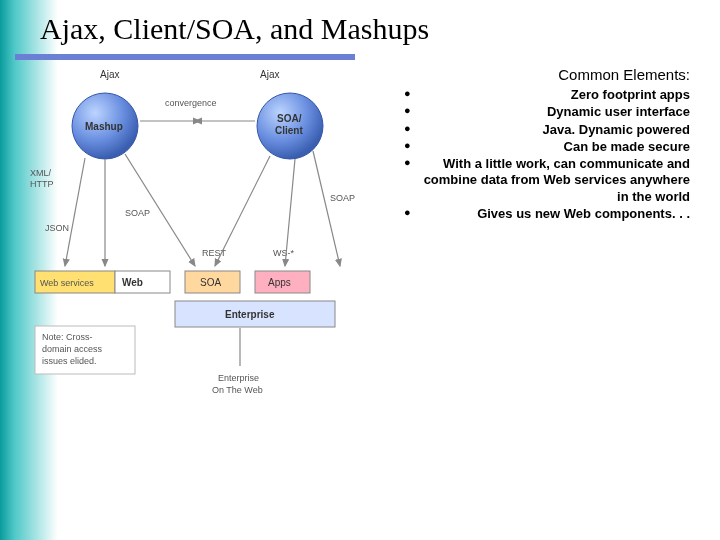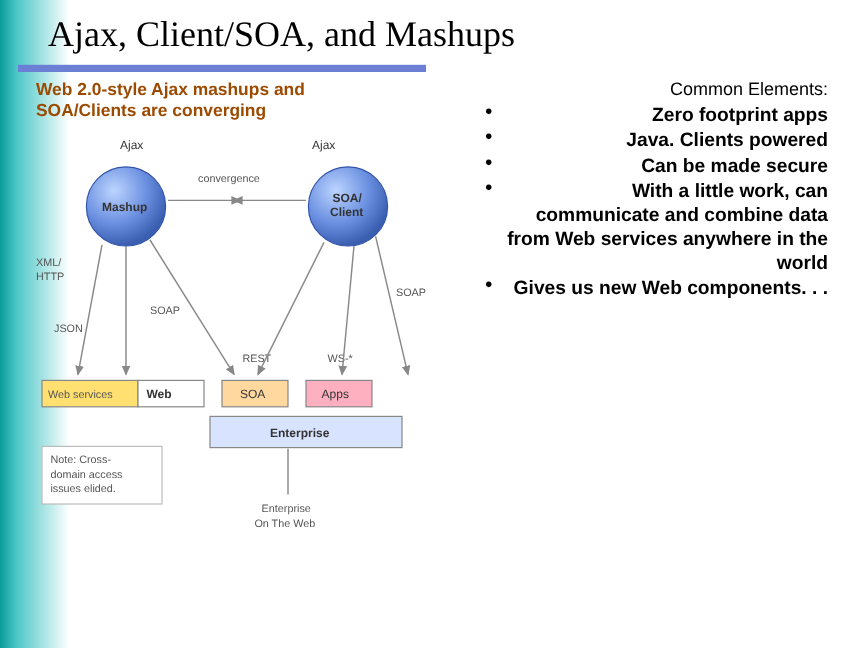--- a/index.html
+++ b/index.html
@@ -50,21 +50,21 @@
   }
   .common-heading {
     font-size: 15px;
     font-weight: normal;
     margin-bottom: 4px;
   }
   .bullets {
     list-style: none;
   }
   .bullets li {
-    font-size: 16px;
+    font-size: 13px;
     font-weight: bold;
     line-height: 1.25;
     padding-left: 22px;
     position: relative;
     margin-bottom: 1px;
   }
   .bullets li::before {
     content: "●";
     position: absolute;
     left: 4px;
@@ -83,24 +83,20 @@
 </style>
 </head>
 <body>
 
 <div class="title">Ajax, Client/SOA, and Mashups</div>
 <div class="underline"></div>
 
 <div class="content">
 
   <div class="diagram">
-    <div class="diagram-title">
-      <span>Web 2.0-style Ajax mashups and</span><br>
-      <span>SOA/Clients are converging</span>
-    </div>
 
     <svg class="svg-holder" viewBox="0 0 350 380">
       <defs>
         <radialGradient id="sph" cx="35%" cy="30%" r="70%">
           <stop offset="0%" stop-color="#bcd4ff"></stop>
           <stop offset="60%" stop-color="#6a8fe0"></stop>
           <stop offset="100%" stop-color="#3a5fb0"></stop>
         </radialGradient>
         <marker id="ah" markerWidth="8" markerHeight="8" refX="6" refY="3" orient="auto">
           <path d="M0,0 L7,3 L0,6 Z" fill="#888"></path>
@@ -160,20 +156,21 @@
       <line class="arrow" x1="210" y1="262" x2="210" y2="300"></line>
       <text class="lbl-sm" x="188" y="315">Enterprise</text>
       <text class="lbl-sm" x="182" y="327">On The Web</text>
     </svg>
   </div>
 
   <div class="right">
     <div class="common-heading">Common Elements:</div>
     <ul class="bullets">
       <li>Zero footprint apps</li>
-      <li>Java. Clients powered</li>
+      <li>Dynamic user interface</li>
+      <li>Java. Dynamic powered</li>
       <li>Can be made secure</li>
       <li>With a little work, can communicate and combine data from Web services anywhere in the world</li>
       <li>Gives us new Web components. . .</li>
     </ul>
   </div>
 
 </div>
 
 </body></html>

